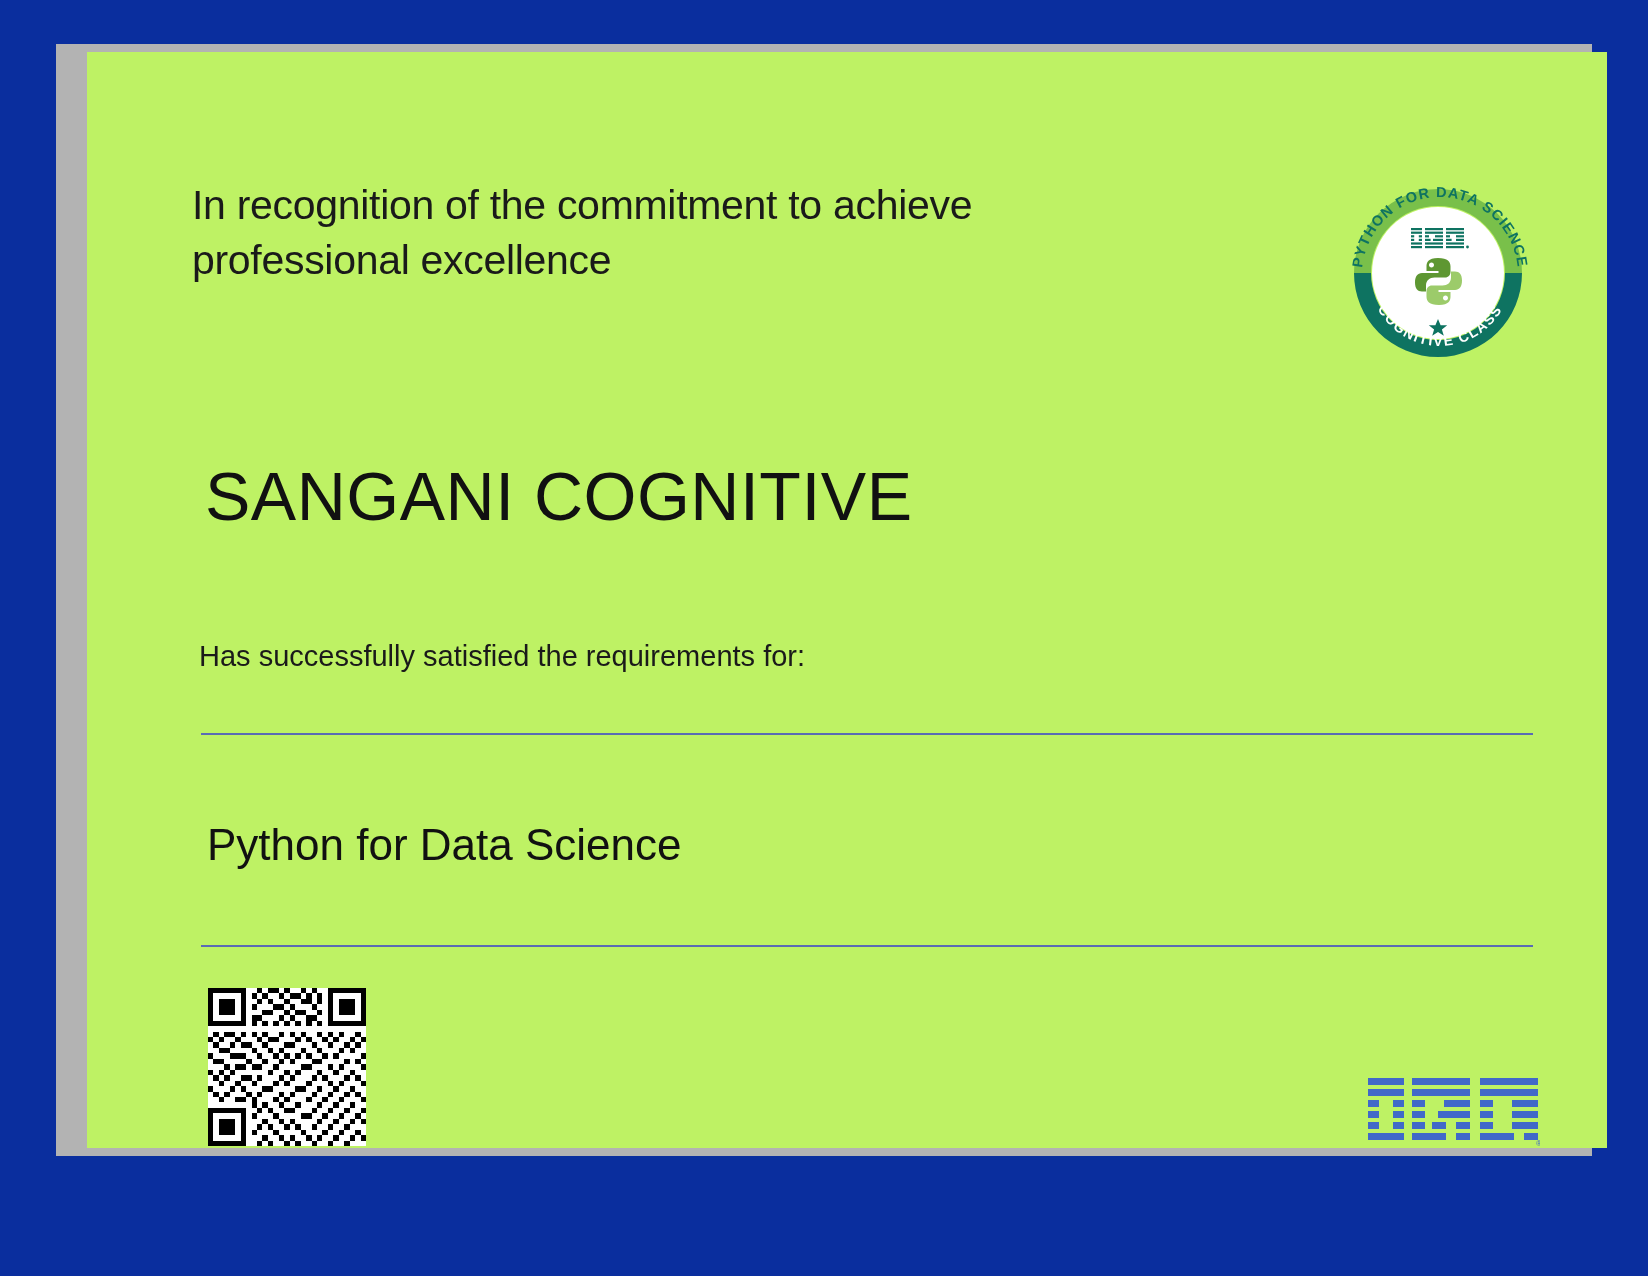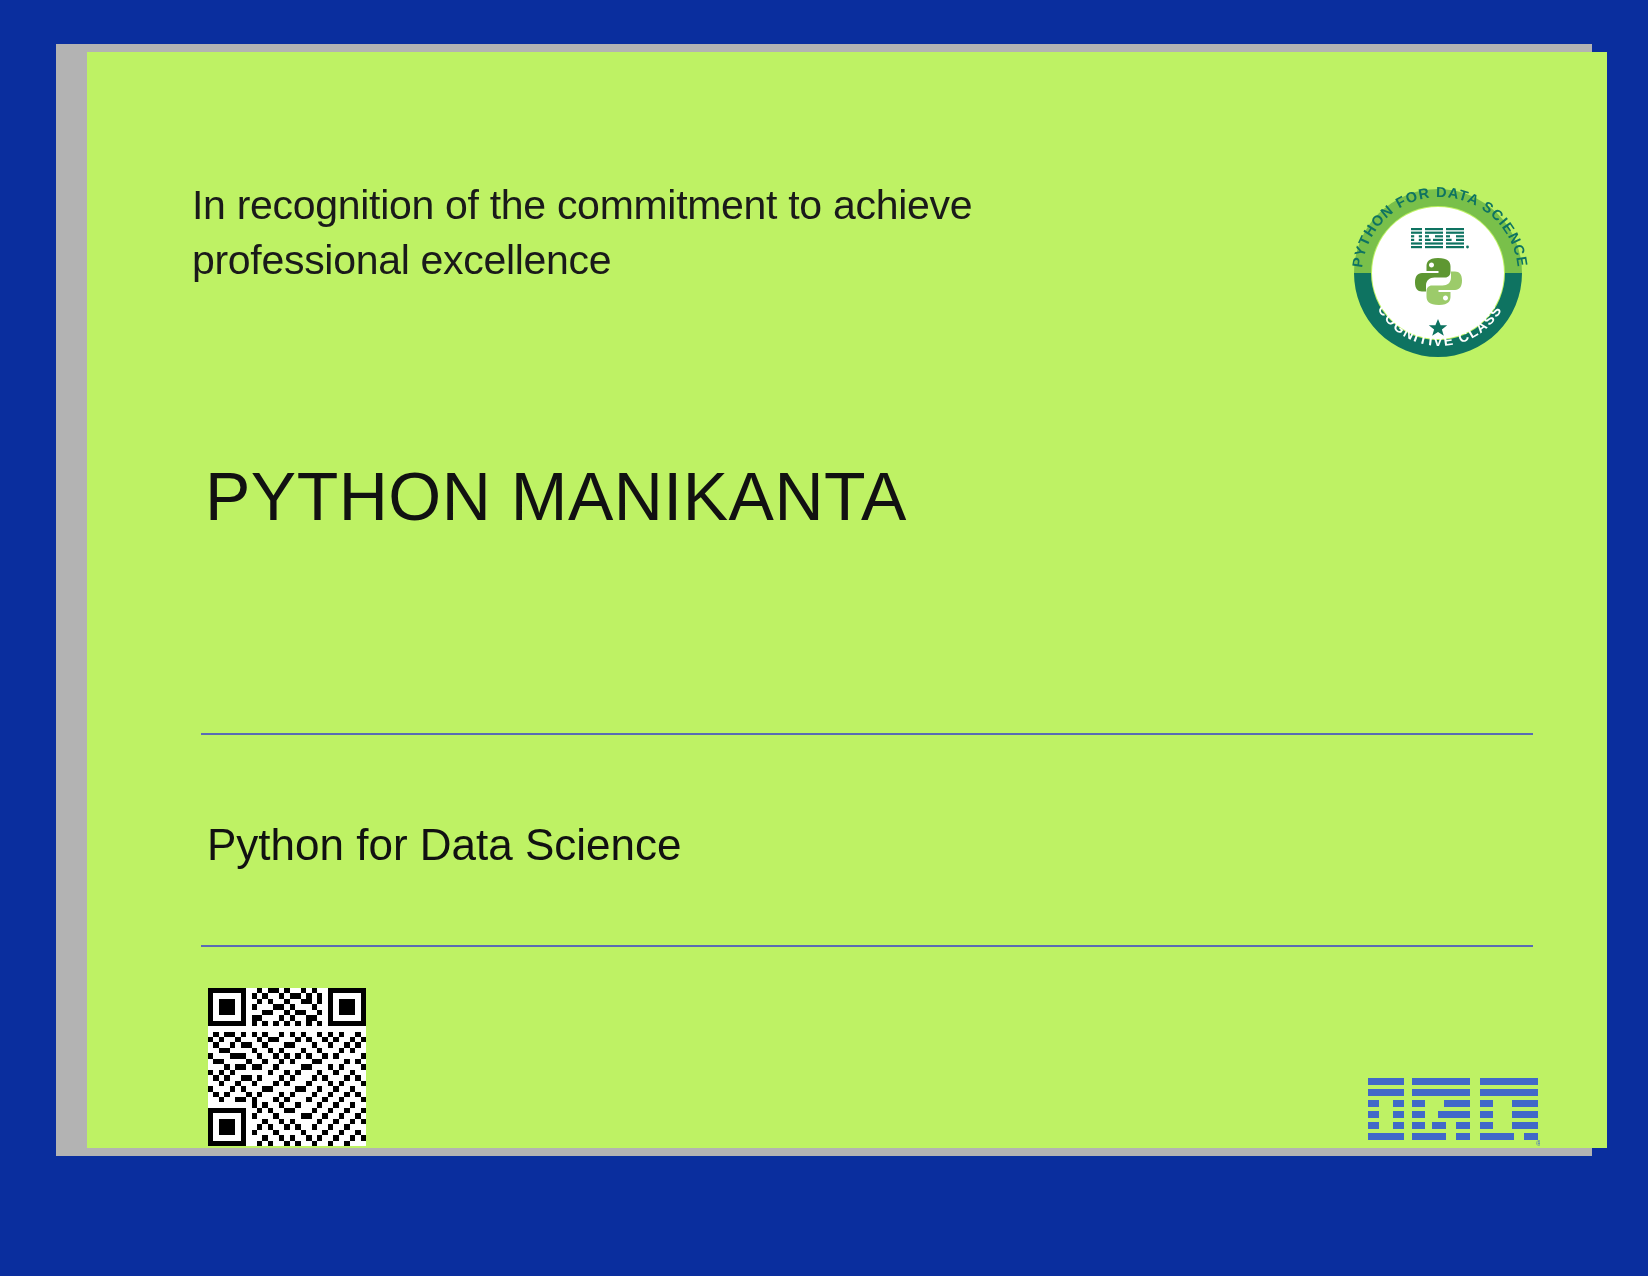--- a/index.html
+++ b/index.html
@@ -221,22 +221,23 @@
                    L 11.5 38.5 C 11.5 43 14 47 24 47 Z M 30.5 42.5 C 29 42.5 28 41.4 28 40
                    C 28 38.6 29 37.5 30.5 37.5 C 32 37.5 33 38.6 33 40 C 33 41.4 32 42.5 30.5 42.5 Z" fill="#9CCB6A"></path>
         </g>
 
         <g transform="translate(97,152)">
           <polygon points="0,-9 2.6,-2.8 9.2,-2.8 3.9,1.4 5.8,7.8 0,4 -5.8,7.8 -3.9,1.4 -9.2,-2.8 -2.6,-2.8" fill="#0E7361"></polygon>
         </g>
       </svg>
     </div>
 
-    <div class="recipient">PYTHON MANIKANTA</div>
-
+    <div class="recipient">SANGANI COGNITIVE</div>
+
+    <div class="requirements">Has successfully satisfied the requirements for:</div>
 
     <div class="rule top"></div>
 
     <div class="course-title">Python for Data Science</div>
 
     <div class="rule bottom"></div>
 
     <div class="qr">
       <svg width="158" height="158" viewBox="0 0 29 29" shape-rendering="crispEdges" xmlns="http://www.w3.org/2000/svg">
         <rect width="29" height="29" fill="#ffffff"></rect>

